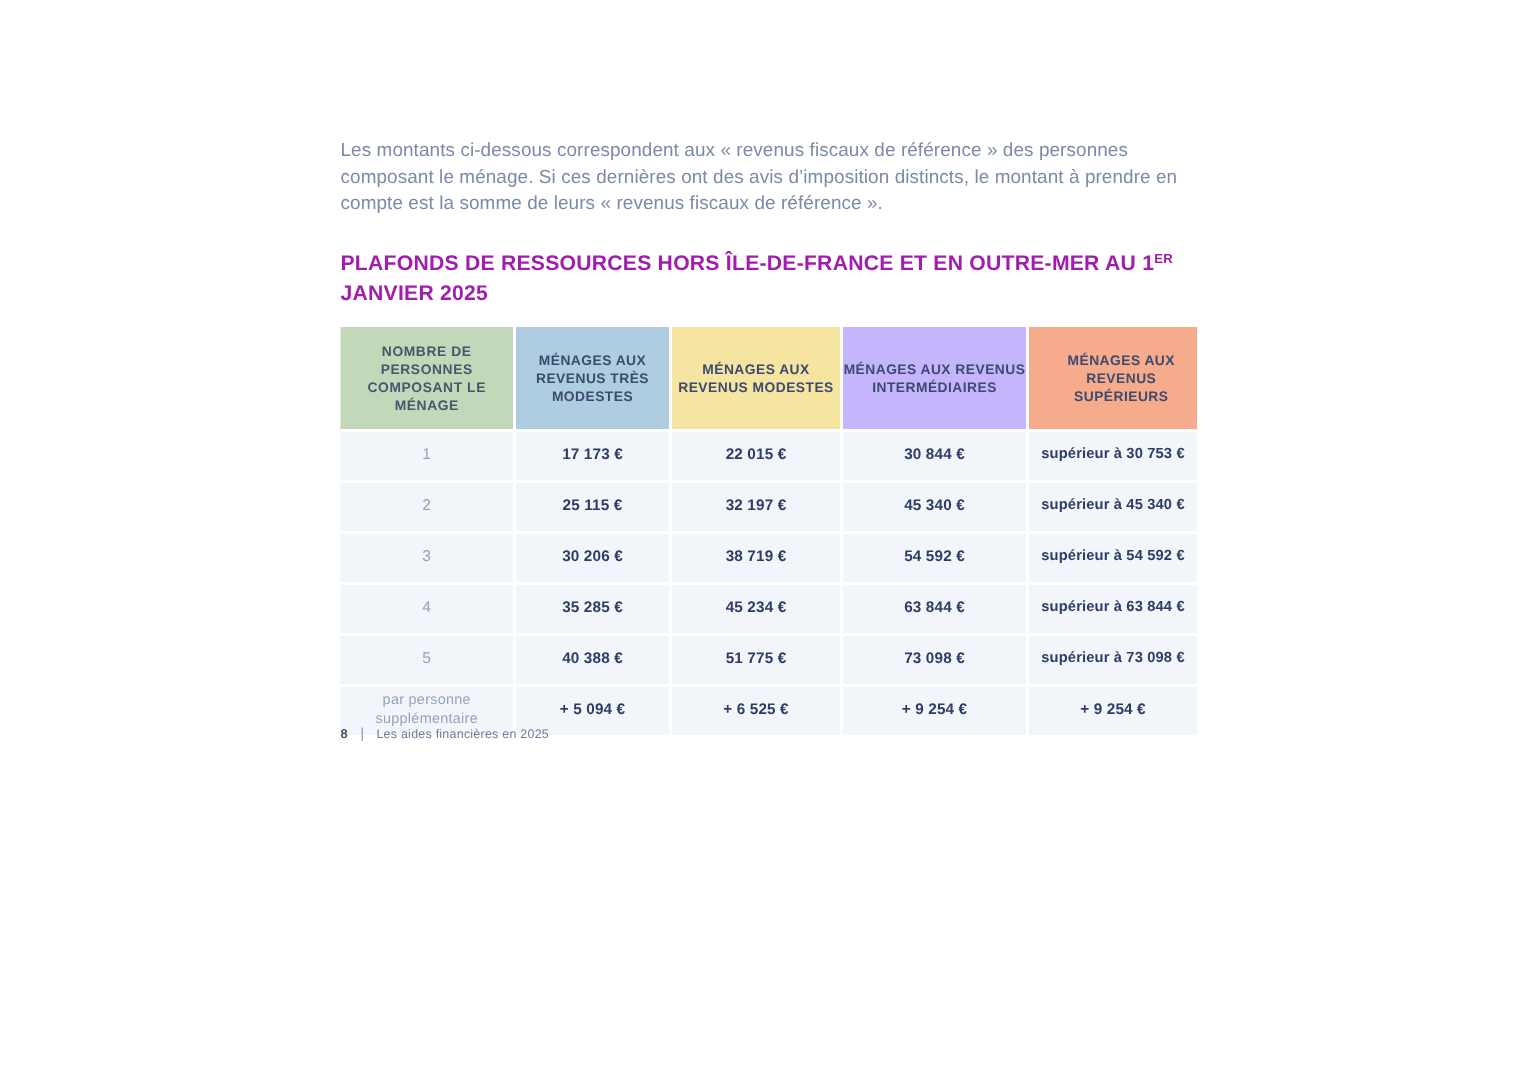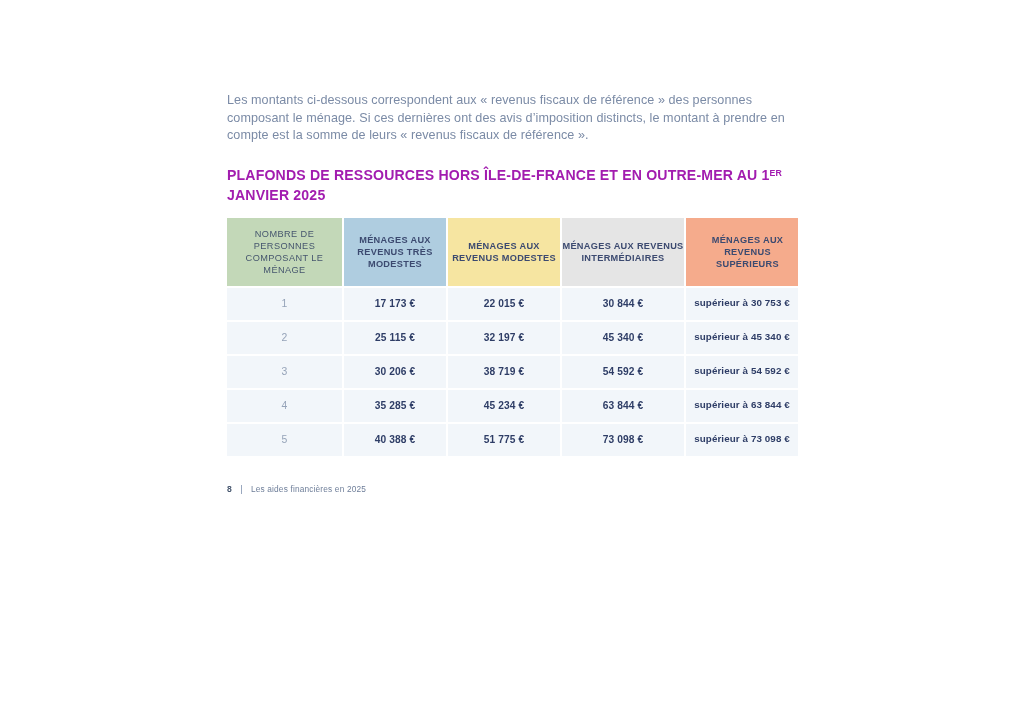--- a/index.html
+++ b/index.html
@@ -85,27 +85,27 @@
     letter-spacing: 0.035em;
     color: #3c4a70;
     border-right: 2px solid #ffffff;
     border-bottom: 2px solid #ffffff;
   }
   thead th:last-child { border-right: none; padding-left: 11px; }
 
   th.h-nombre {
     background: #c3d8b8;
     color: #46566e;
-    font-weight: normal;
+    font-weight: bold;
     letter-spacing: 0.045em;
     font-size: 9.2px;
   }
   th.h-tres-modestes { background: #afcde0; }
   th.h-modestes      { background: #f6e5a1; }
-  th.h-intermed      { background: #e5e5e5; }
+  th.h-intermed      { background: #c4b5fd; }
   th.h-superieurs    { background: #f5ab8c; }
 
   
   tbody td {
     background: #f2f6fa;
     height: 32px;
     border-right: 2px solid #ffffff;
     border-bottom: 2px solid #ffffff;
     font-size: 10.2px;
     font-weight: bold;
@@ -222,20 +222,27 @@
           <td>63 844 €</td>
           <td class="c-sup">supérieur à 63 844 €</td>
         </tr>
         <tr>
           <td class="c-label">5</td>
           <td>40 388 €</td>
           <td>51 775 €</td>
           <td>73 098 €</td>
           <td class="c-sup">supérieur à 73 098 €</td>
         </tr>
+        <tr>
+          <td class="c-label c-label-multi">par personne supplémentaire</td>
+          <td>+ 5 094 €</td>
+          <td>+ 6 525 €</td>
+          <td>+ 9 254 €</td>
+          <td>+ 9 254 €</td>
+        </tr>
       </tbody>
     </table>
 
   </div>
 
   <div class="footer">
     <span class="page-num">8</span>
     <span class="sep"></span>
     <span class="footer-label">Les aides financières en 2025</span>
   </div>

